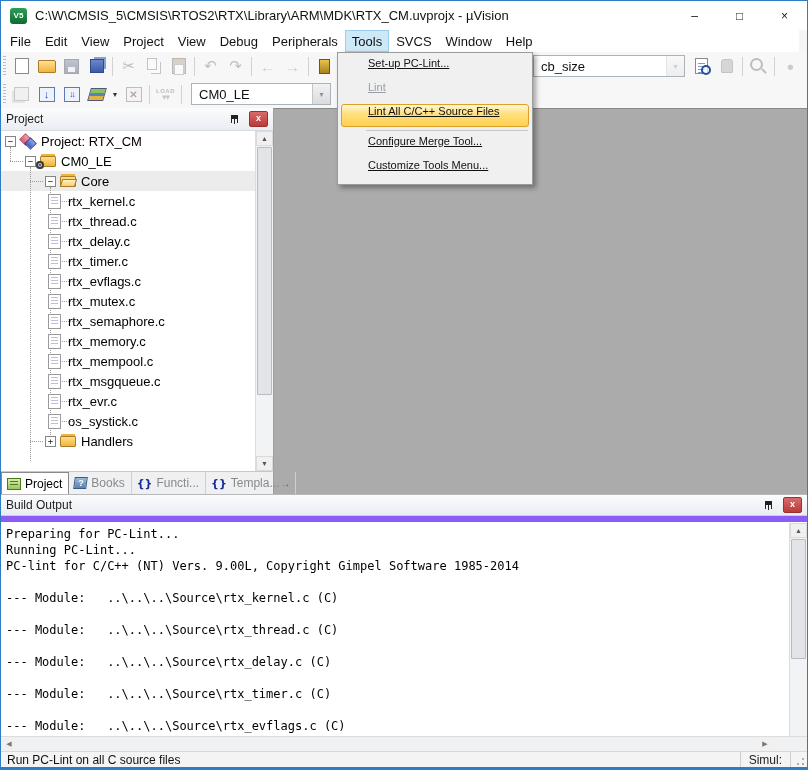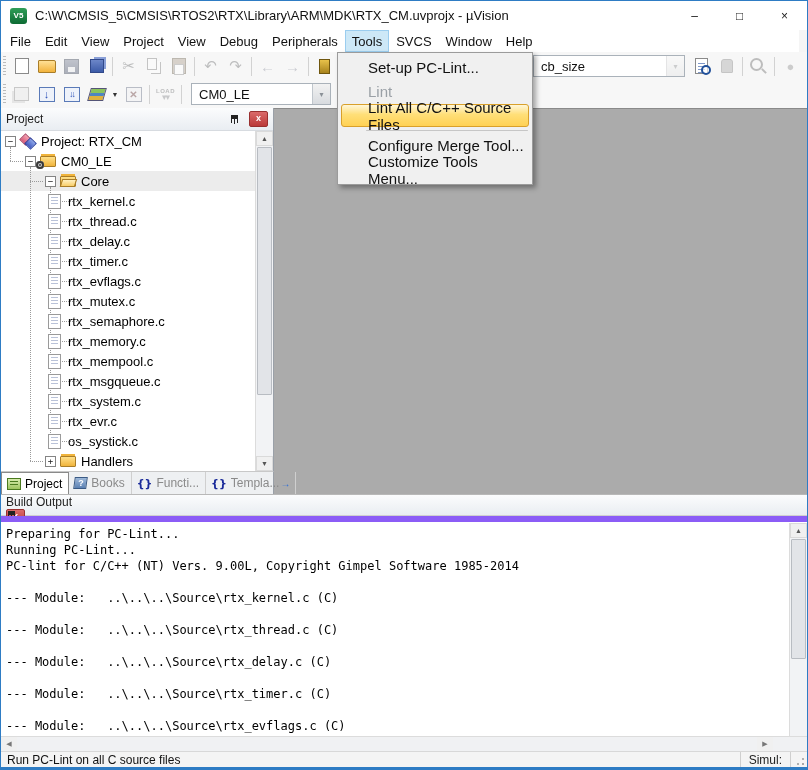--- a/index.html
+++ b/index.html
@@ -55,21 +55,21 @@
   .i-rec{font-size:13px;color:#9a9a9a;}
 
   .combo{height:22px;box-sizing:border-box;background:#fff;border:1px solid #aab2ba;display:flex;align-items:center;font-size:13px;color:#111;padding-left:7px;}
   .combo .arrowbox{margin-left:auto;width:17px;align-self:stretch;background:linear-gradient(#f2f2f2,#d8dbdf);border-left:1px solid #c0c6cc;display:flex;align-items:center;justify-content:center;font-size:8px;color:#8a9097;}
   .combo-target{width:140px;margin-left:6px;}
   .combo-search{width:152px;margin:0 4px;}
   .rgroup{position:absolute;right:4px;top:2px;display:flex;align-items:center;}
 
   
   .dropdown{position:absolute;left:336px;top:51px;width:194px;z-index:50;background:#f0f0f0;border:1px solid #9b9b9b;box-shadow:3px 3px 5px rgba(0,0,0,.35);padding:2px 0;}
-  .mitem{height:21px;display:flex;align-items:center;padding-left:26px;font-size:15px;color:#111;margin:1px 3px;border:1px solid transparent;border-radius:3px;}
+  .mitem{height:21px;display:flex;padding-left:26px;font-size:11px;color:#111;margin:1px 3px;border:1px solid transparent;border-radius:3px;text-decoration:underline;}
   .mitem.disabled{color:#9aa0a6;}
   .mitem.hot{background:linear-gradient(#fff6d8,#ffdf78 45%,#ffd154);border-color:#d9a02a;}
   .mitem.msep{height:0;margin:3px 4px 3px 28px;padding:0;border:none;border-top:1px solid #c6c6c6;}
 
   
   .editor{position:absolute;left:273px;right:0;top:107px;height:386px;background:#ababab;border-top:1px solid #8a8a8a;}
   .panel{position:absolute;left:0;top:107px;width:273px;height:363px;background:#fff;border-right:1px solid #9aa0a8;box-sizing:border-box;}
   .phead{height:22px;background:linear-gradient(#fbfcfd,#e9edf2);border-bottom:1px solid #d7dbe0;display:flex;align-items:center;padding:0 5px;font-size:12px;color:#222;}
   .phead .ptitle{flex:1;}
   .pin{width:11px;height:12px;position:relative;margin-right:9px;}
@@ -106,21 +106,21 @@
   .tico{margin-right:4px;position:relative;font:bold 11px/11px "DejaVu Sans",sans-serif;color:#1a2a9a;}
   .ic-ptab{width:14px;height:12px;}
   .ic-ptab::before{content:"";position:absolute;inset:0;background:linear-gradient(#d8ecae,#9ec45f);border:1px solid #4a7a1e;}
   .ic-ptab::after{content:"";position:absolute;left:3px;top:3px;width:8px;height:6px;background:repeating-linear-gradient(180deg,#4a7a1e 0 1px,transparent 1px 3px);}
   .ic-books{width:13px;height:12px;}
   .ic-books::before{content:"";position:absolute;inset:0;background:linear-gradient(#9db8d9,#5d82b4);border:1px solid #3a5a85;transform:skewX(-8deg);}
   .ic-books::after{content:"?";position:absolute;left:4px;top:1px;color:#fff;font:bold 9px/10px "Liberation Sans",sans-serif;}
   .tarrow{color:#2b6cd8;font-size:10px;margin-left:1px;}
 
   
-  .bohead{position:absolute;left:0;top:493px;right:0;height:22px;background:linear-gradient(#fbfcfd,#e9edf2);border-top:1px solid #b8b8b8;border-bottom:1px solid #cfcfcf;display:flex;padding:0 5px;font-size:12px;color:#222;box-sizing:border-box;flex-direction:column;}
+  .bohead{position:absolute;left:0;top:493px;right:0;height:22px;background:linear-gradient(#fbfcfd,#e9edf2);border-top:1px solid #b8b8b8;border-bottom:1px solid #cfcfcf;display:flex;align-items:center;padding:0 5px;font-size:12px;color:#222;box-sizing:border-box;}
   .bohead .ptitle{flex:1;}
   .bobody{position:absolute;left:0;top:515px;right:0;height:220px;background:#fff;border-top:6px solid #8b5cf6;box-sizing:border-box;overflow:hidden;}
   .boline{white-space:pre;font:12px/16px "DejaVu Sans Mono",monospace;color:#000;padding-left:5px;}
   .botext{padding-top:4px;}
   .bovscroll{position:absolute;right:0;top:1px;bottom:0;width:17px;background:#f2f3f5;border-left:1px solid #dcdcdc;}
 
   
   .hscroll{position:absolute;left:0;top:735px;right:0;height:15px;background:#f0f1f3;border-top:1px solid #dcdcdc;}
   .hbtn{position:absolute;top:0;bottom:0;width:16px;background:#f0f0f0;color:#777;font-size:7px;text-align:center;line-height:14px;}
   .statusbar{position:absolute;left:0;top:750px;right:0;height:16px;background:#f4f4f4;border-top:1px solid #d8d8d8;font-size:12px;color:#111;display:flex;align-items:center;}
@@ -363,24 +363,20 @@
 
             <span class="nico ic-file"></span>
             <span class="nlbl">rtx_mempool.c</span>
           </div><div class="trow d3 g3">
 
             <span class="nico ic-file"></span>
             <span class="nlbl">rtx_msgqueue.c</span>
           </div><div class="trow d3 g3">
 
             <span class="nico ic-file"></span>
-            <span class="nlbl">rtx_system.c</span>
-          </div><div class="trow d3 g3">
-
-            <span class="nico ic-file"></span>
             <span class="nlbl">rtx_evr.c</span>
           </div><div class="trow d3 g3">
 
             <span class="nico ic-file"></span>
             <span class="nlbl">os_systick.c</span>
           </div><div class="trow d2 g2">
             <span class="exp on">+</span>
             <span class="nico ic-folder-closed"></span>
             <span class="nlbl">Handlers</span>
           </div></span>

